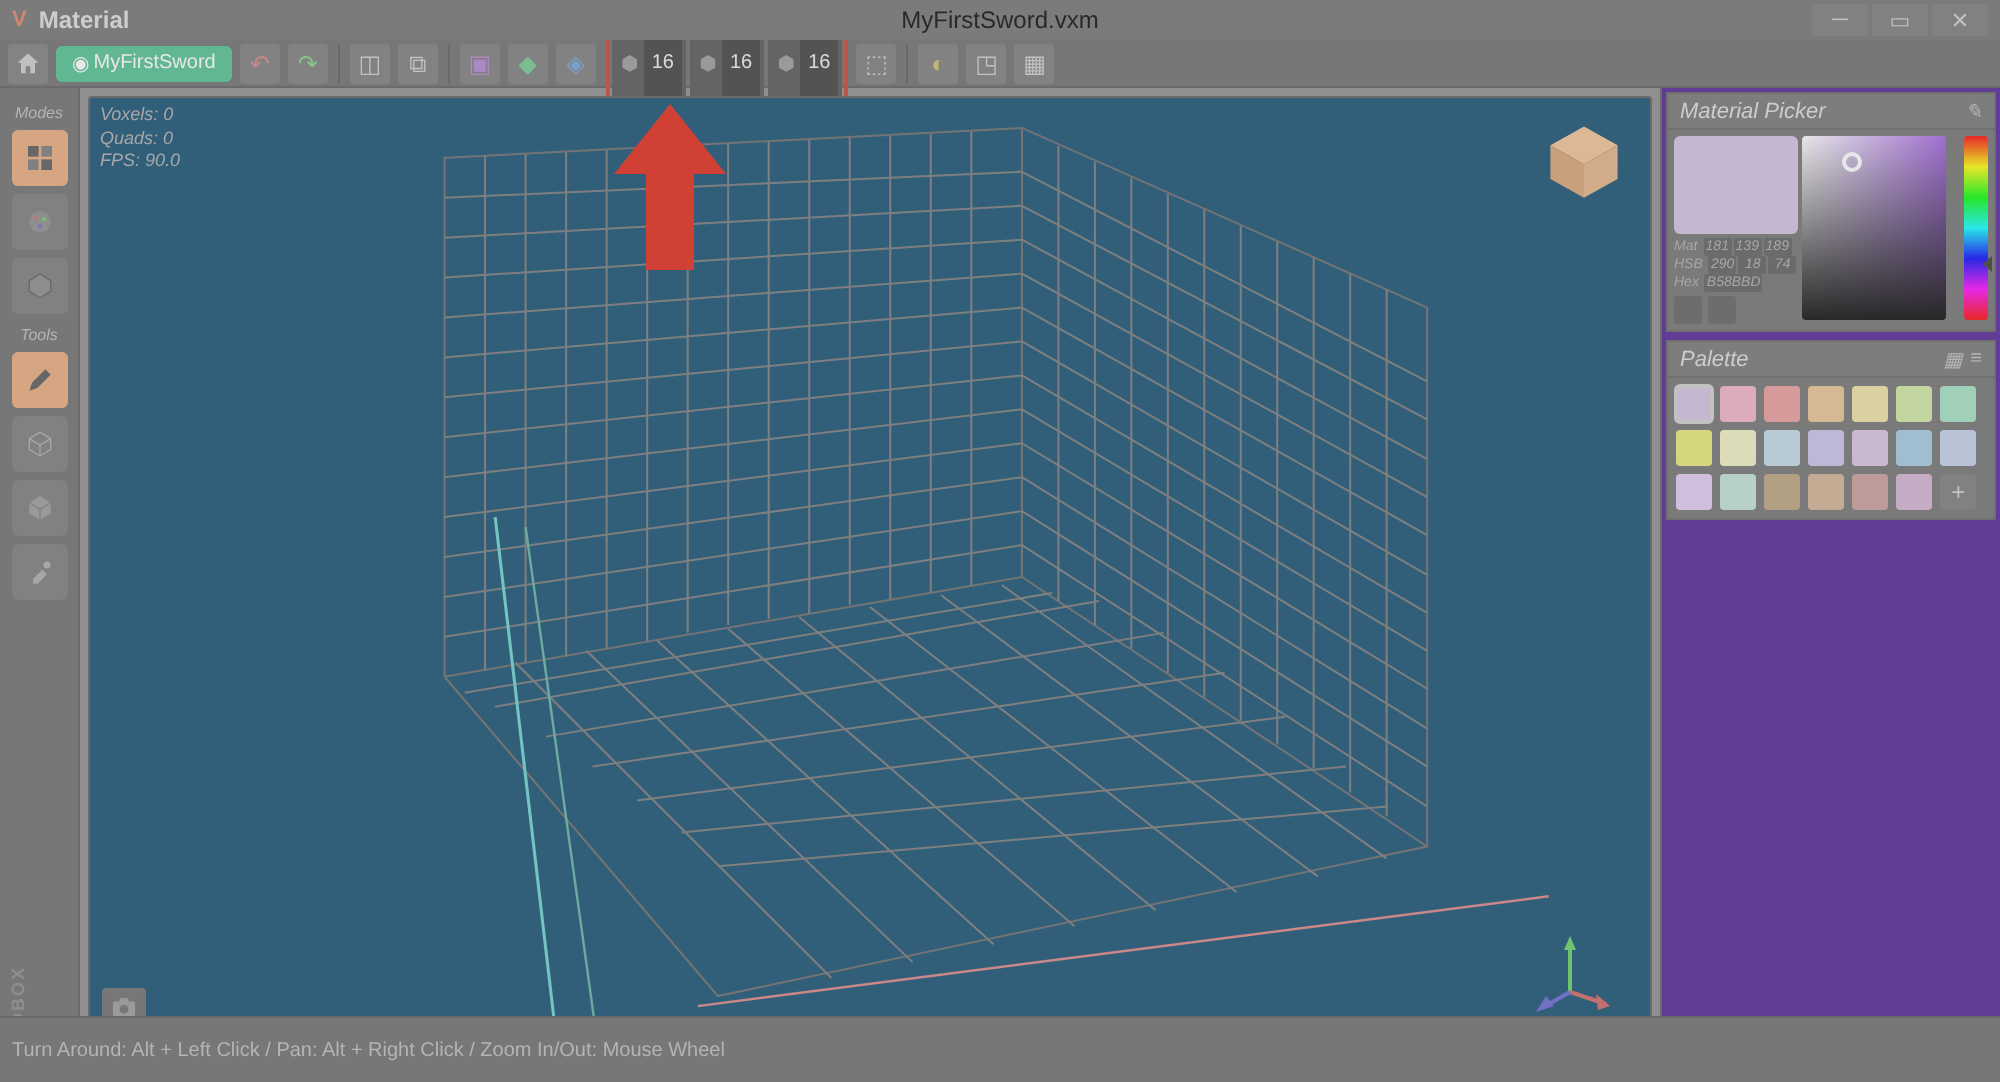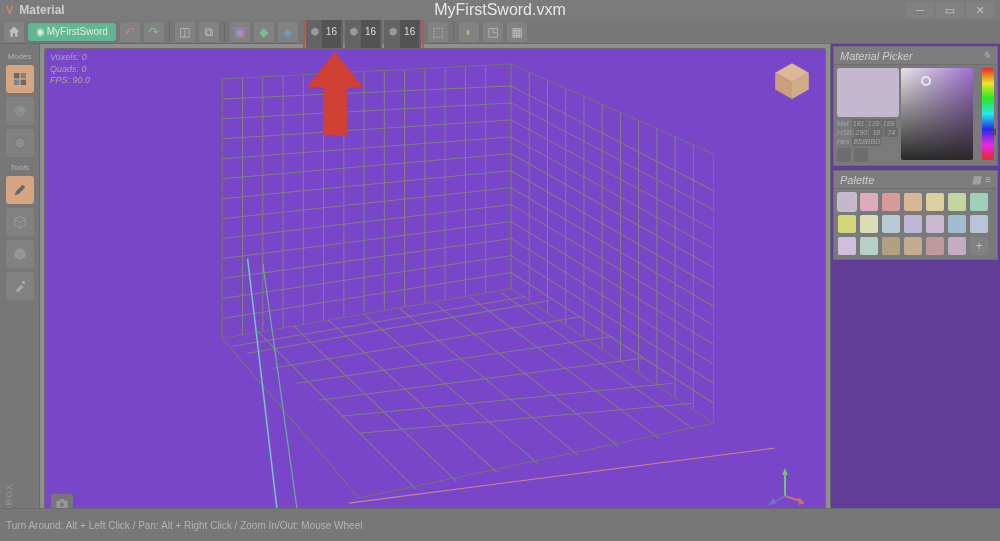--- a/index.html
+++ b/index.html
@@ -36,22 +36,22 @@
   }
   .titlebar .app-name {
     color: #ddd;
     font-size: 12px;
     font-weight: 600;
   }
   .titlebar .file-name {
     position: absolute;
     left: 50%;
     transform: translateX(-50%);
-    color: #ffffff;
-    font-size: 16px;
+    color: #000000;
+    font-size: 12px;
   }
   .titlebar .win-controls {
     margin-left: auto;
     display: flex;
     gap: 2px;
   }
   .titlebar .win-btn {
     width: 28px; height: 16px;
     display: flex; align-items: center; justify-content: center;
     color: #ccc;
@@ -174,21 +174,21 @@
     font-size: 9px;
     font-weight: 900;
     color: #888;
     letter-spacing: 1px;
   }
 
   
   .viewport {
     flex: 1;
     position: relative;
-    background: #6d28d9;
+    background: #0c4a6e;
     margin: 4px;
     border: 1px solid #5a5a5a;
     border-radius: 2px;
     overflow: hidden;
   }
   .vp-overlay {
     position: absolute;
     top: 3px; left: 5px;
     font-size: 9px;
     color: #aaa;

